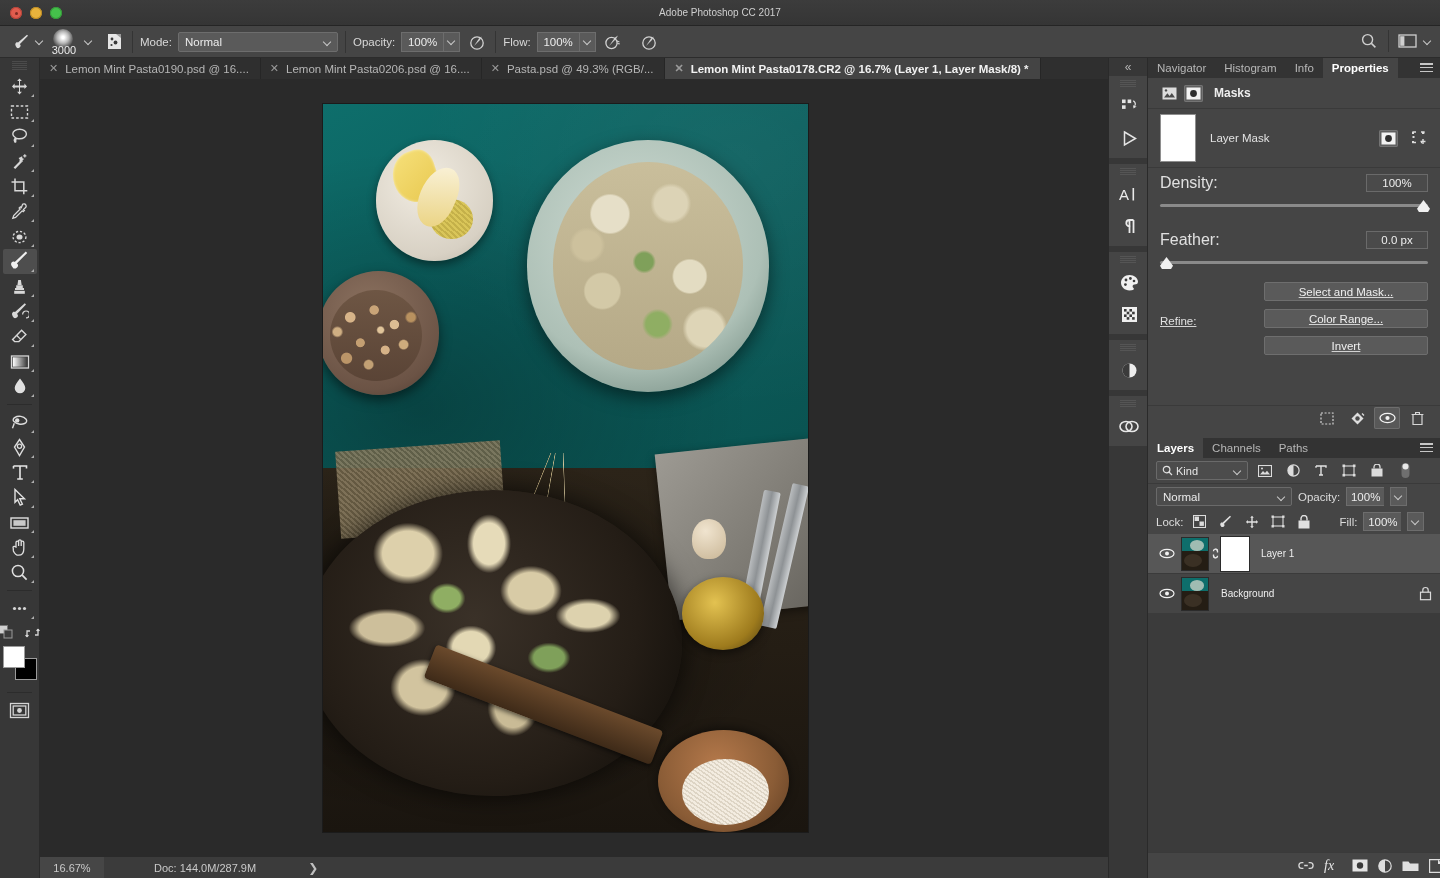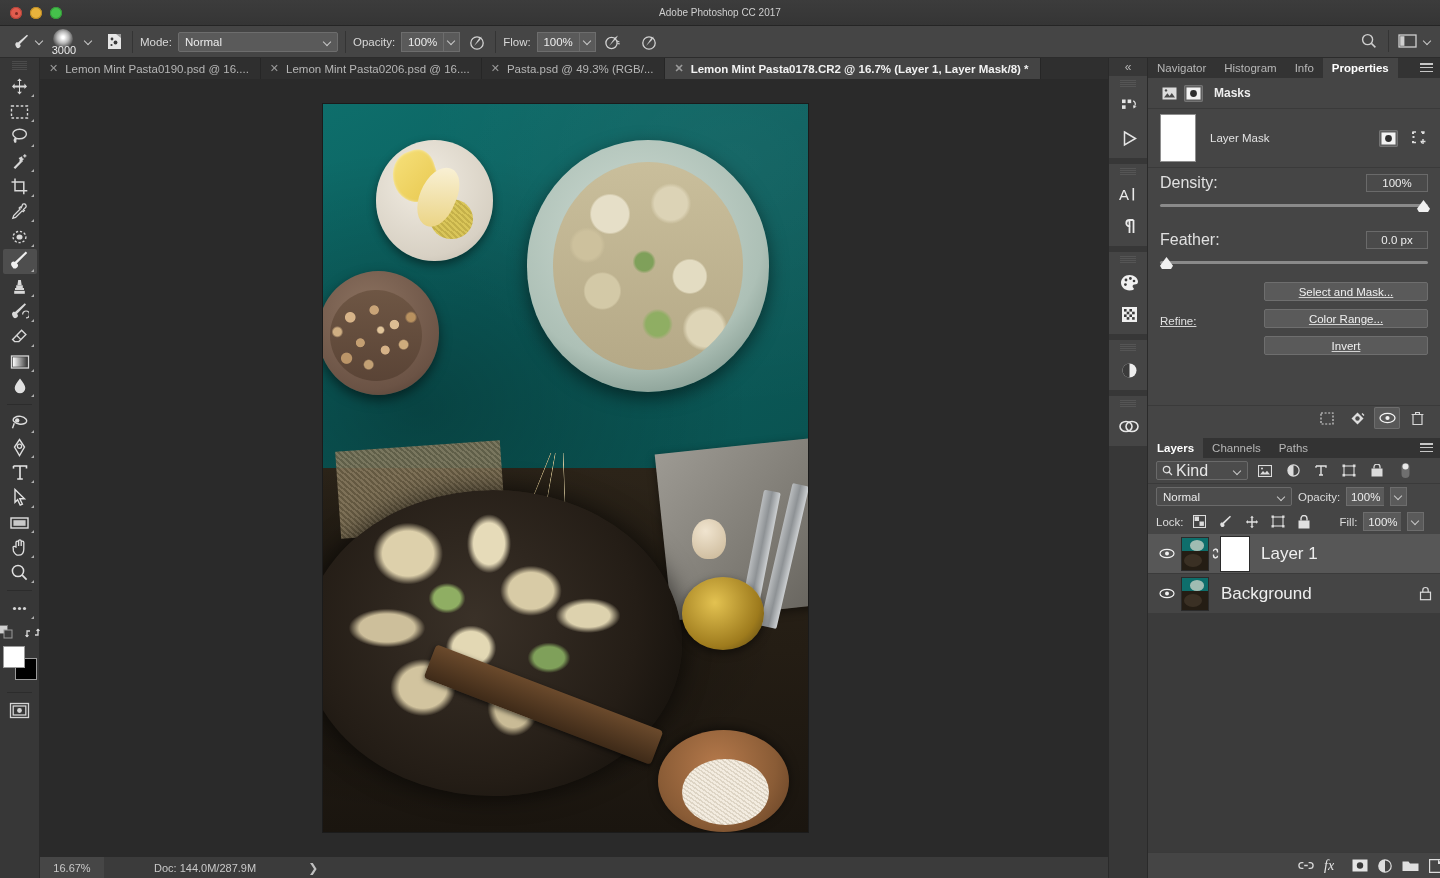--- a/index.html
+++ b/index.html
@@ -349,21 +349,21 @@
     height:25px; background:#454545; display:flex; align-items:center; justify-content:flex-end;
     gap:4px; padding-right:10px; border-top:1px solid #3a3a3a;
   }
   .ft-i{ width:26px; height:22px; display:flex; align-items:center; justify-content:center; border-radius:2px; }
   .ft-i.on{ background:#585858; box-shadow:inset 0 0 0 1px #6d6d6d; }
 
   .layers{ background:#454545; }
   .lrow{ display:flex; align-items:center; height:25px; padding:0 8px; gap:6px; }
   .kindsel{
     width:92px; height:19px; background:#4c4c4c; border:1px solid #6a6a6a; border-radius:2px;
-    display:flex; align-items:center; padding:0 5px; position:relative; font-size:16px; color:#e6e6e6;
+    display:flex; align-items:center; padding:0 5px; position:relative; font-size:11px; color:#e6e6e6;
   }
   .filt-i{ width:22px; height:19px; display:flex; align-items:center; justify-content:center; }
   .blendsel{
     width:136px; height:19px; background:#4c4c4c; border:1px solid #6a6a6a; border-radius:2px;
     display:flex; align-items:center; padding:0 6px; position:relative; font-size:11.5px; color:#eaeaea;
   }
   .locklbl{ font-size:11.5px; color:#dcdcdc; }
   .lock-i{ width:20px; height:19px; display:flex; align-items:center; justify-content:center; }
 
   .layerlist{ background:#454545; }
@@ -381,21 +381,21 @@
   .lthumb:after{
     content:""; position:absolute; left:30%; top:8%; width:55%; height:34%;
     border-radius:50%; background:#9fbcb2;
   }
   .lthumb:before{
     content:""; position:absolute; left:8%; top:50%; width:70%; height:42%;
     border-radius:50%; background:#3a3024;
   }
   .linkico{ width:12px; display:flex; align-items:center; justify-content:center; }
   .mthumb{ width:28px; height:34px; background:#ffffff; border:2px solid #ffffff; outline:1px solid #2b2b2b; }
-  .lname{ margin-left:12px; font-size:17px; color:#eeeeee; }
+  .lname{ margin-left:12px; font-size:10px; color:#eeeeee; }
   .locki{ margin-left:auto; }
 
   .layers-foot{
     position:absolute; left:0; bottom:0; width:332px; height:26px;
     background:#454545; border-top:1px solid #3a3a3a;
     display:flex; align-items:center; justify-content:flex-end; gap:10px; padding-right:14px;
   }
   svg{ display:block; }
 </style>
 </head>

